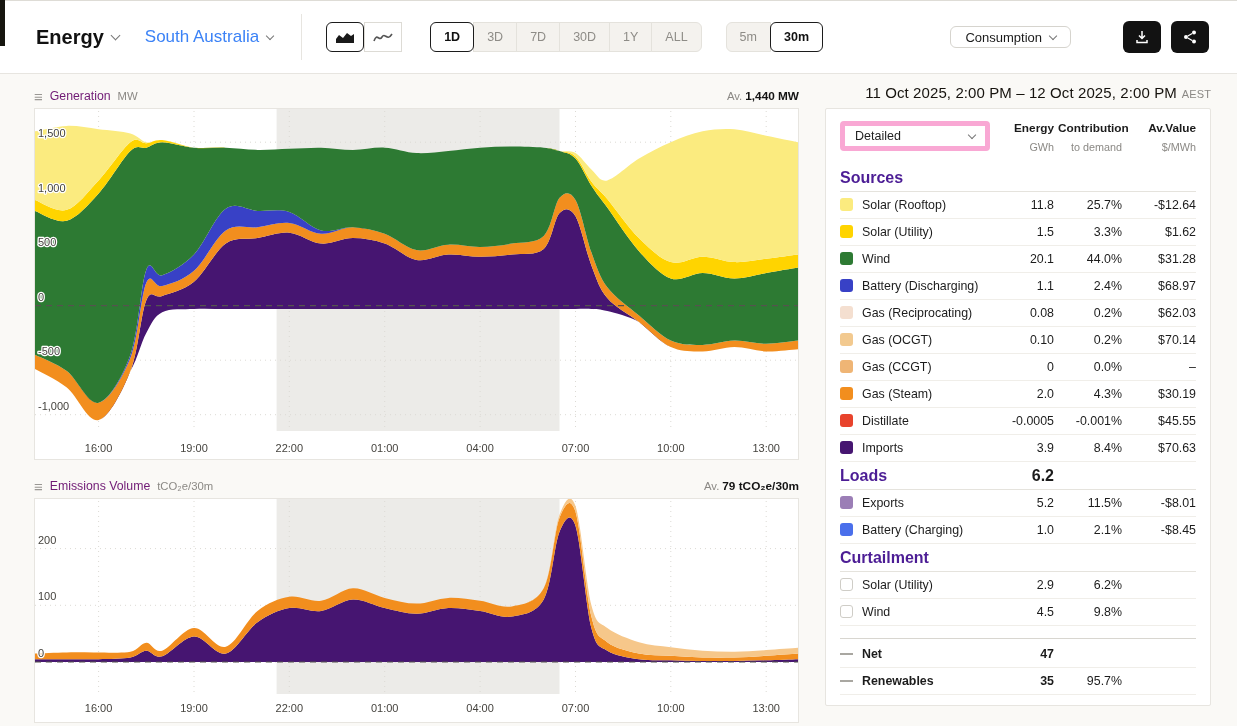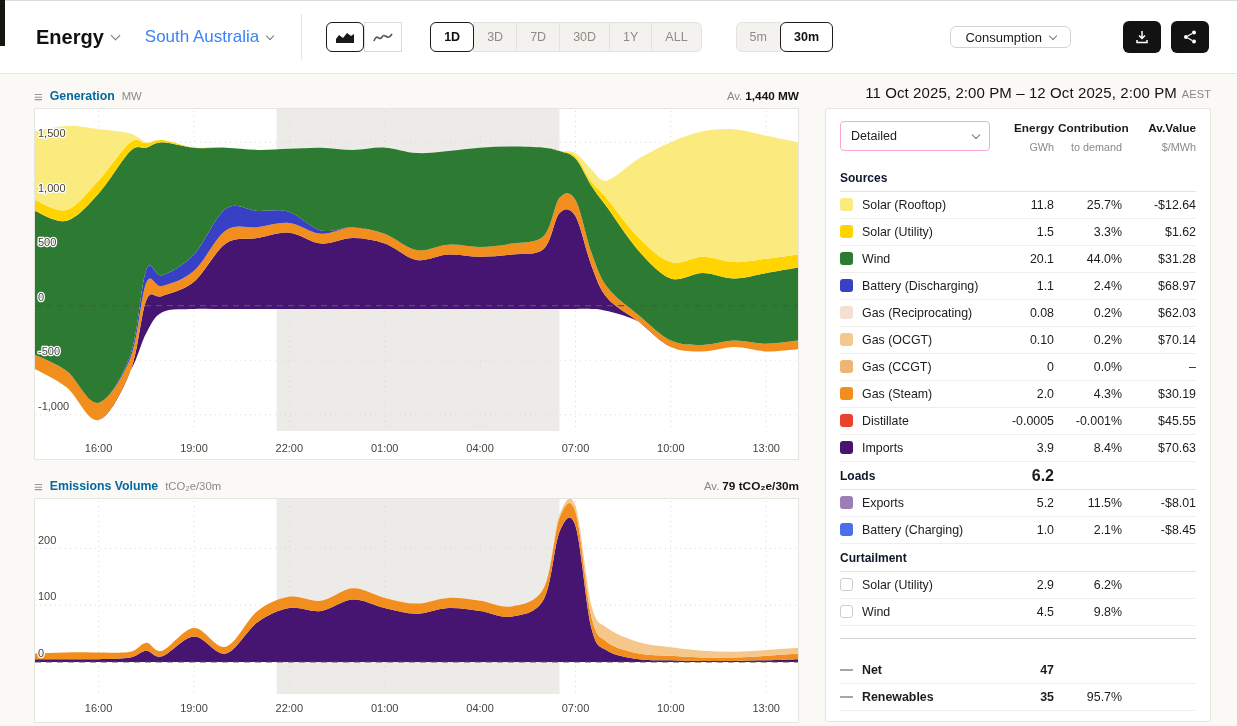--- a/index.html
+++ b/index.html
@@ -15,69 +15,69 @@
   .chev{display:inline-block;width:6px;height:6px;border-right:1.6px solid #777;border-bottom:1.6px solid #777;
     transform:rotate(45deg);margin-left:8px;margin-bottom:3px}
   .brand{font-size:20px;font-weight:700;color:#111;display:flex;align-items:center}
   .brand .chev{width:7px;height:7px}
   .region{font-size:17px;font-weight:500;color:#3b82f6;display:flex;align-items:center;margin-left:26px}
   .vdiv{width:1px;height:46px;background:#E7E5E0;margin:0 24px 0 28px}
   .charttype-group,.range-group,.interval-group{display:flex;align-items:center}
   .icon-btn{width:38px;height:30px;background:#fff;border:1px solid #DDDBD5;display:flex;align-items:center;justify-content:center}
   .icon-btn.active{border:1.5px solid #1c1c1c;border-radius:6px;position:relative;z-index:1}
   .range-group{margin-left:28px}
-  .interval-group{margin-left:34px}
+  .interval-group{margin-left:24px}
   .seg-btn{height:30px;padding:0 13px;background:#F4F2EE;border:1px solid #E4E2DC;color:#8E8C87;
     font-size:12.5px;margin-left:-1px}
   .seg-btn:first-child{border-radius:6px 0 0 6px;margin-left:0}
   .seg-btn:last-child{border-radius:0 6px 6px 0}
   .seg-btn.active{background:#fff;border:1.5px solid #1c1c1c;border-radius:6px;color:#111;font-weight:700;
     position:relative;z-index:1}
   .spacer{flex:1}
   .consumption{height:22px;padding:0 14px;border:1px solid #D6D4CE;border-radius:6px;background:#fff;
     font-size:13px;font-weight:500;color:#1a1a1a;display:flex;align-items:center}
   .dark-actions{display:flex;gap:10px;margin-left:52px}
   .dark-btn{width:38px;height:32px;background:#121212;border-radius:6px;display:flex;align-items:center;justify-content:center}
 
   
   .content{display:flex;gap:26px;padding:10px 26px 0 34px}
   .charts-col{width:765px;flex:none}
   .chart-header{display:flex;align-items:center;height:24px;gap:7px}
   .drag{color:#9A9894;font-size:15px;line-height:1}
-  .c-title{font-weight:700;color:#0369a1;font-size:12.3px}
+  .c-title{font-weight:400;color:#701a75;font-size:12.3px}
   .c-unit{color:#8B8985;font-size:11.3px}
   .avg{margin-left:auto;color:#8B8985;font-size:11.3px}
   .avg b{color:#141414;font-size:11.8px;margin-left:3px}
   .chart-card{background:#fff;border:1px solid #E7E5E0}
   .chart-card svg{display:block;width:763px}
   .charts-col section+section{margin-top:14px}
   .ax{font-family:"Liberation Sans",sans-serif;font-size:11px;fill:#45433E;
     paint-order:stroke;stroke:#FFFFFF;stroke-width:2.5px;stroke-linejoin:round}
   .mid{text-anchor:middle}
 
   
   .side-col{flex:1;min-width:0}
   .date-range{font-size:15px;font-weight:500;color:#16130E;text-align:right;height:24px;letter-spacing:.1px}
   .tz{font-size:11px;color:#8B8985;margin-left:5px}
   .panel-card{background:#fff;border:1px solid #E7E5E0;border-radius:2px;padding:12px 14px 10px}
   .panel-head{display:grid;grid-template-columns:18px 1fr 48px 64px 70px;gap:4px;align-items:start;padding-bottom:8px}
-  .detail-select{grid-column:1/3;width:150px;height:30px;border:1px solid #f9a8d4;border-radius:4px;background:#fff;
+  .detail-select{grid-column:1/3;width:150px;height:30px;border:5px solid #f9a8d4;border-radius:4px;background:#fff;
     display:flex;align-items:center;justify-content:space-between;padding:0 10px;font-size:12.5px;color:#222}
   .col-head{text-align:right;line-height:1.25}
   .col-head b{display:block;font-size:11.8px;color:#1b1b1b}
   .col-head span{color:#8B8985;font-size:10.8px}
   .sec-row,.data-row{display:grid;grid-template-columns:18px 1fr 48px 64px 70px;gap:4px;align-items:center}
   .sec-row{height:28px;border-bottom:1px solid #E5E3DD;padding-top:2px}
-  .sec-title{grid-column:1/3;font-size:12px;font-weight:700;color:#0f172a}
+  .sec-title{grid-column:1/3;font-size:16px;font-weight:700;color:#4c1d95}
   .data-row{height:27px;border-bottom:1px solid #F0EEE9;font-size:12.4px;color:#1c1c1c}
   .swatch{width:13px;height:13px;border-radius:3px}
   .lbl{color:#1c1c1c}
   .num{text-align:right;font-variant-numeric:tabular-nums}
   .bold{font-weight:700}
-  .summary{margin-top:12px;border-top:1px solid #D8D6D0;padding-top:18px}
+  .summary{margin-top:12px;border-top:1px solid #D8D6D0;padding-top:2px}
   .dash-swatch{width:13px;height:2px;background:#A9A7A1}
 </style>
 </head>
 <body>
 
 <div class="top-sliver"></div>
 
 <header class="topbar">
   <button class="brand">
     <span>Energy</span>

